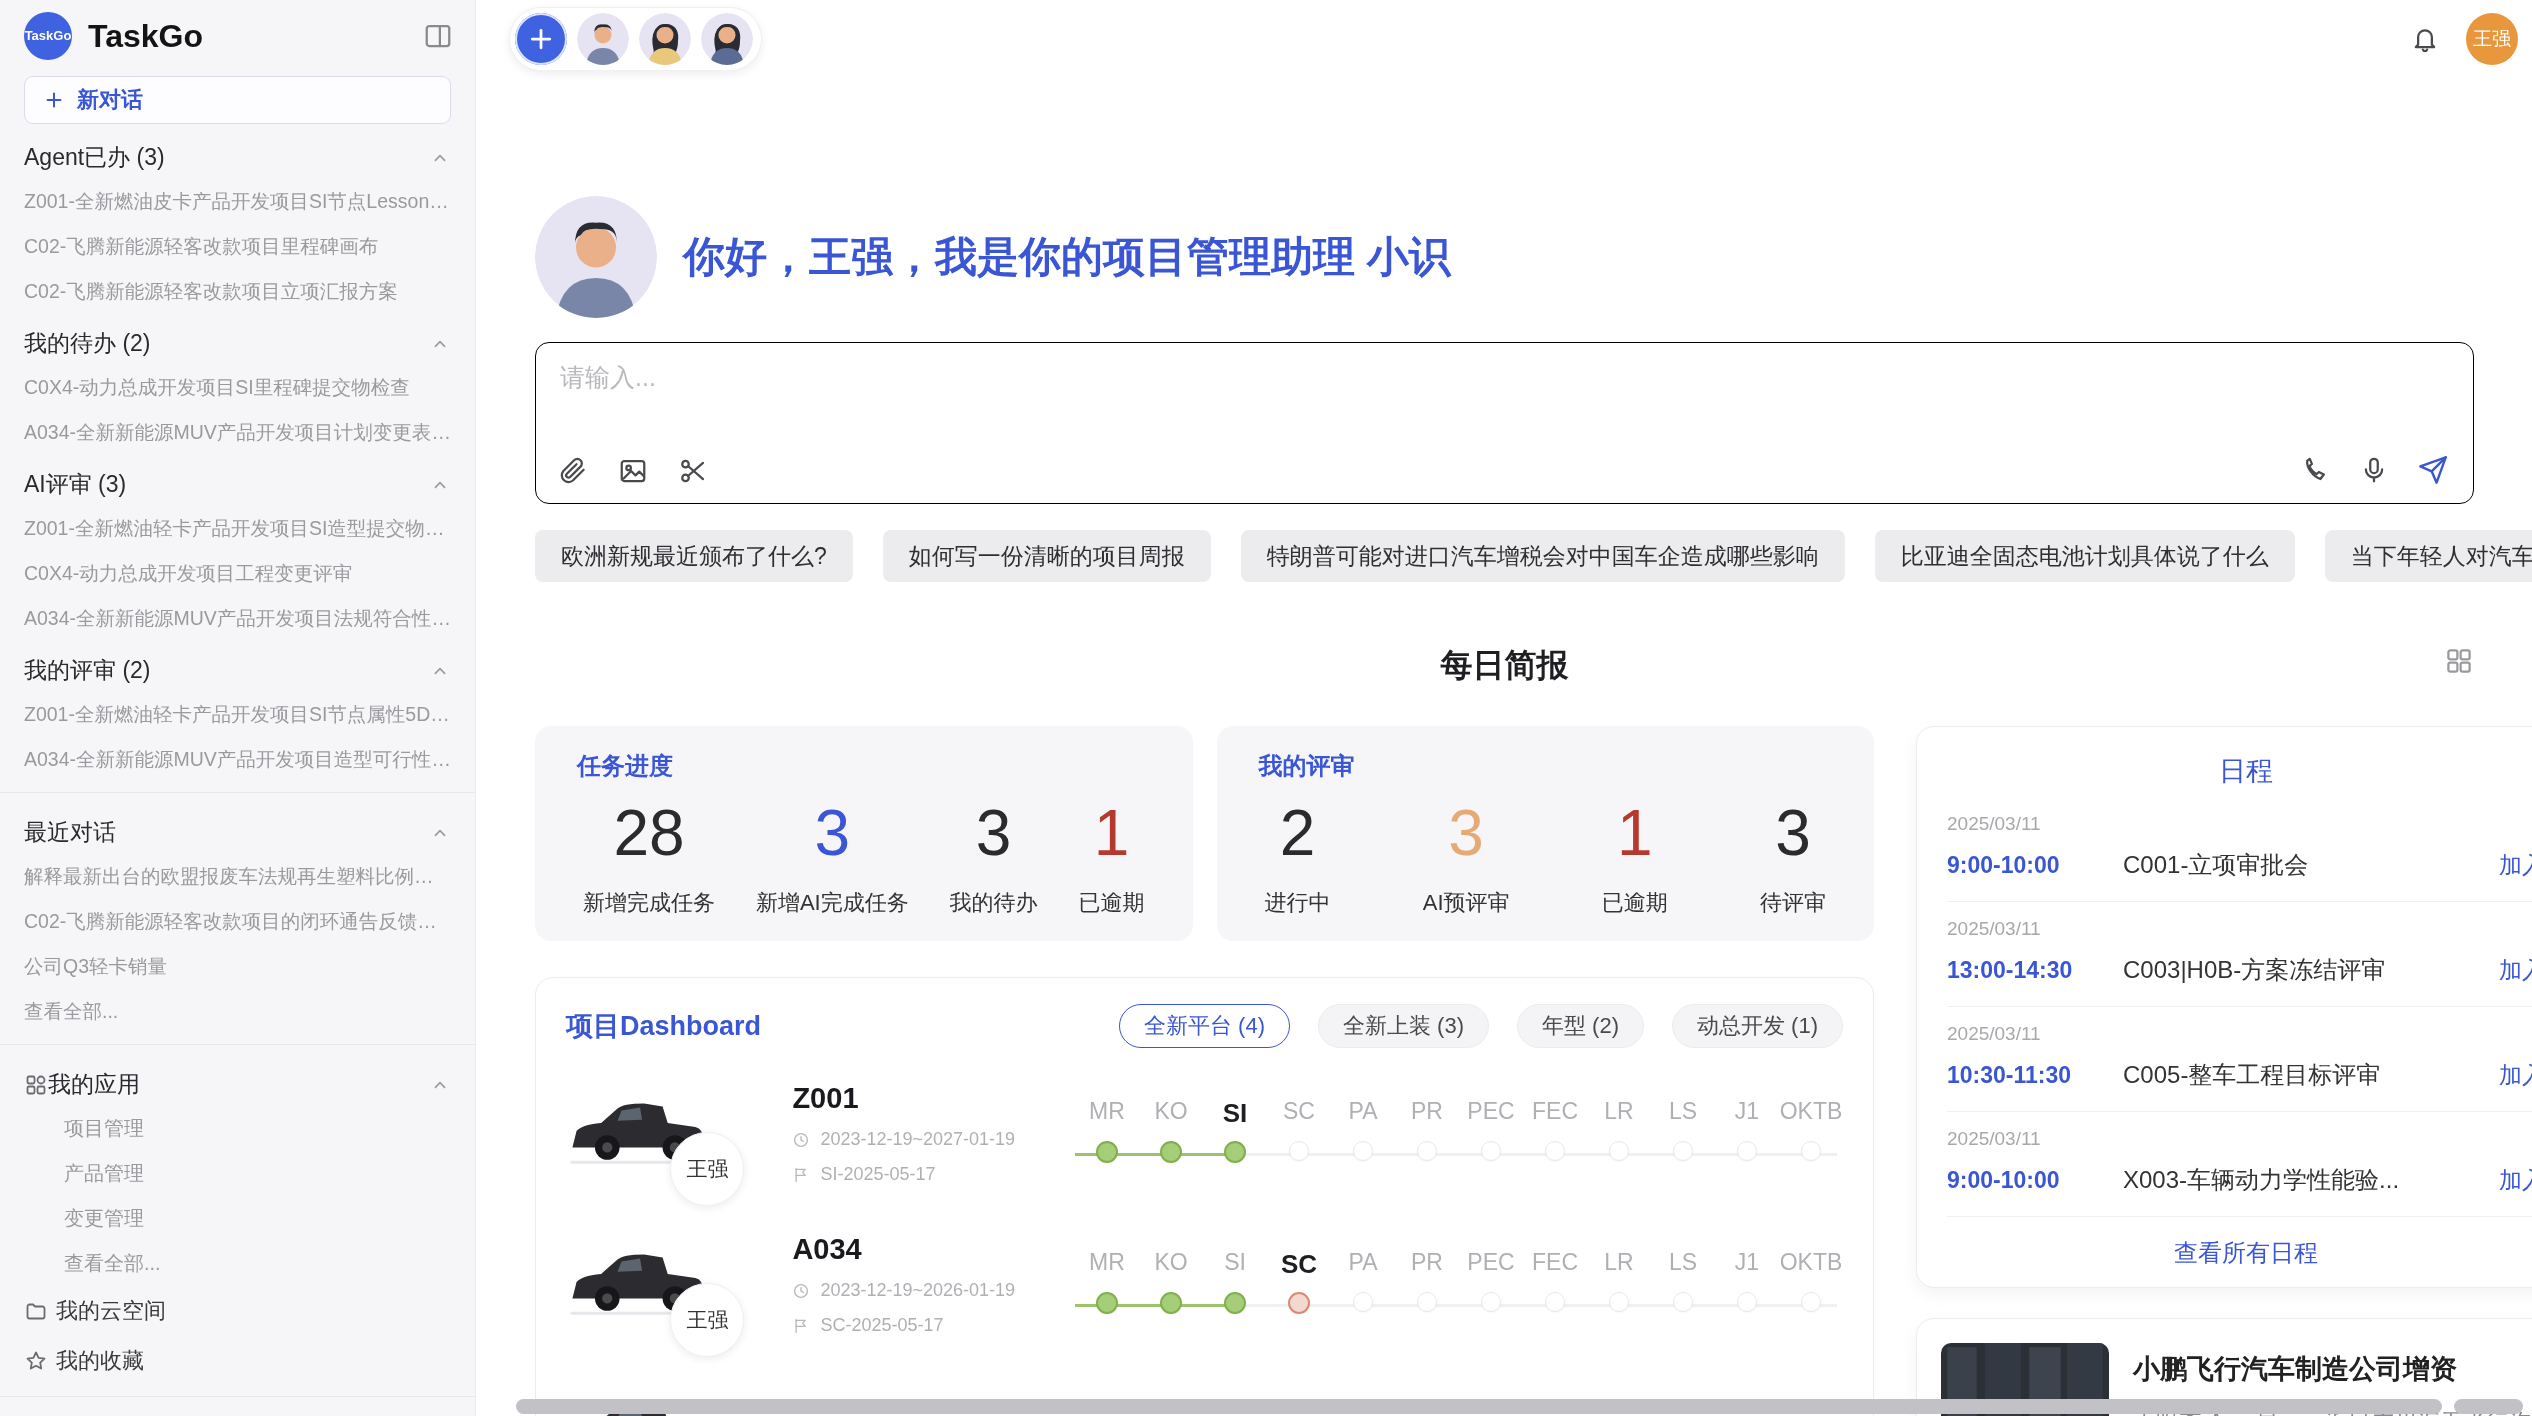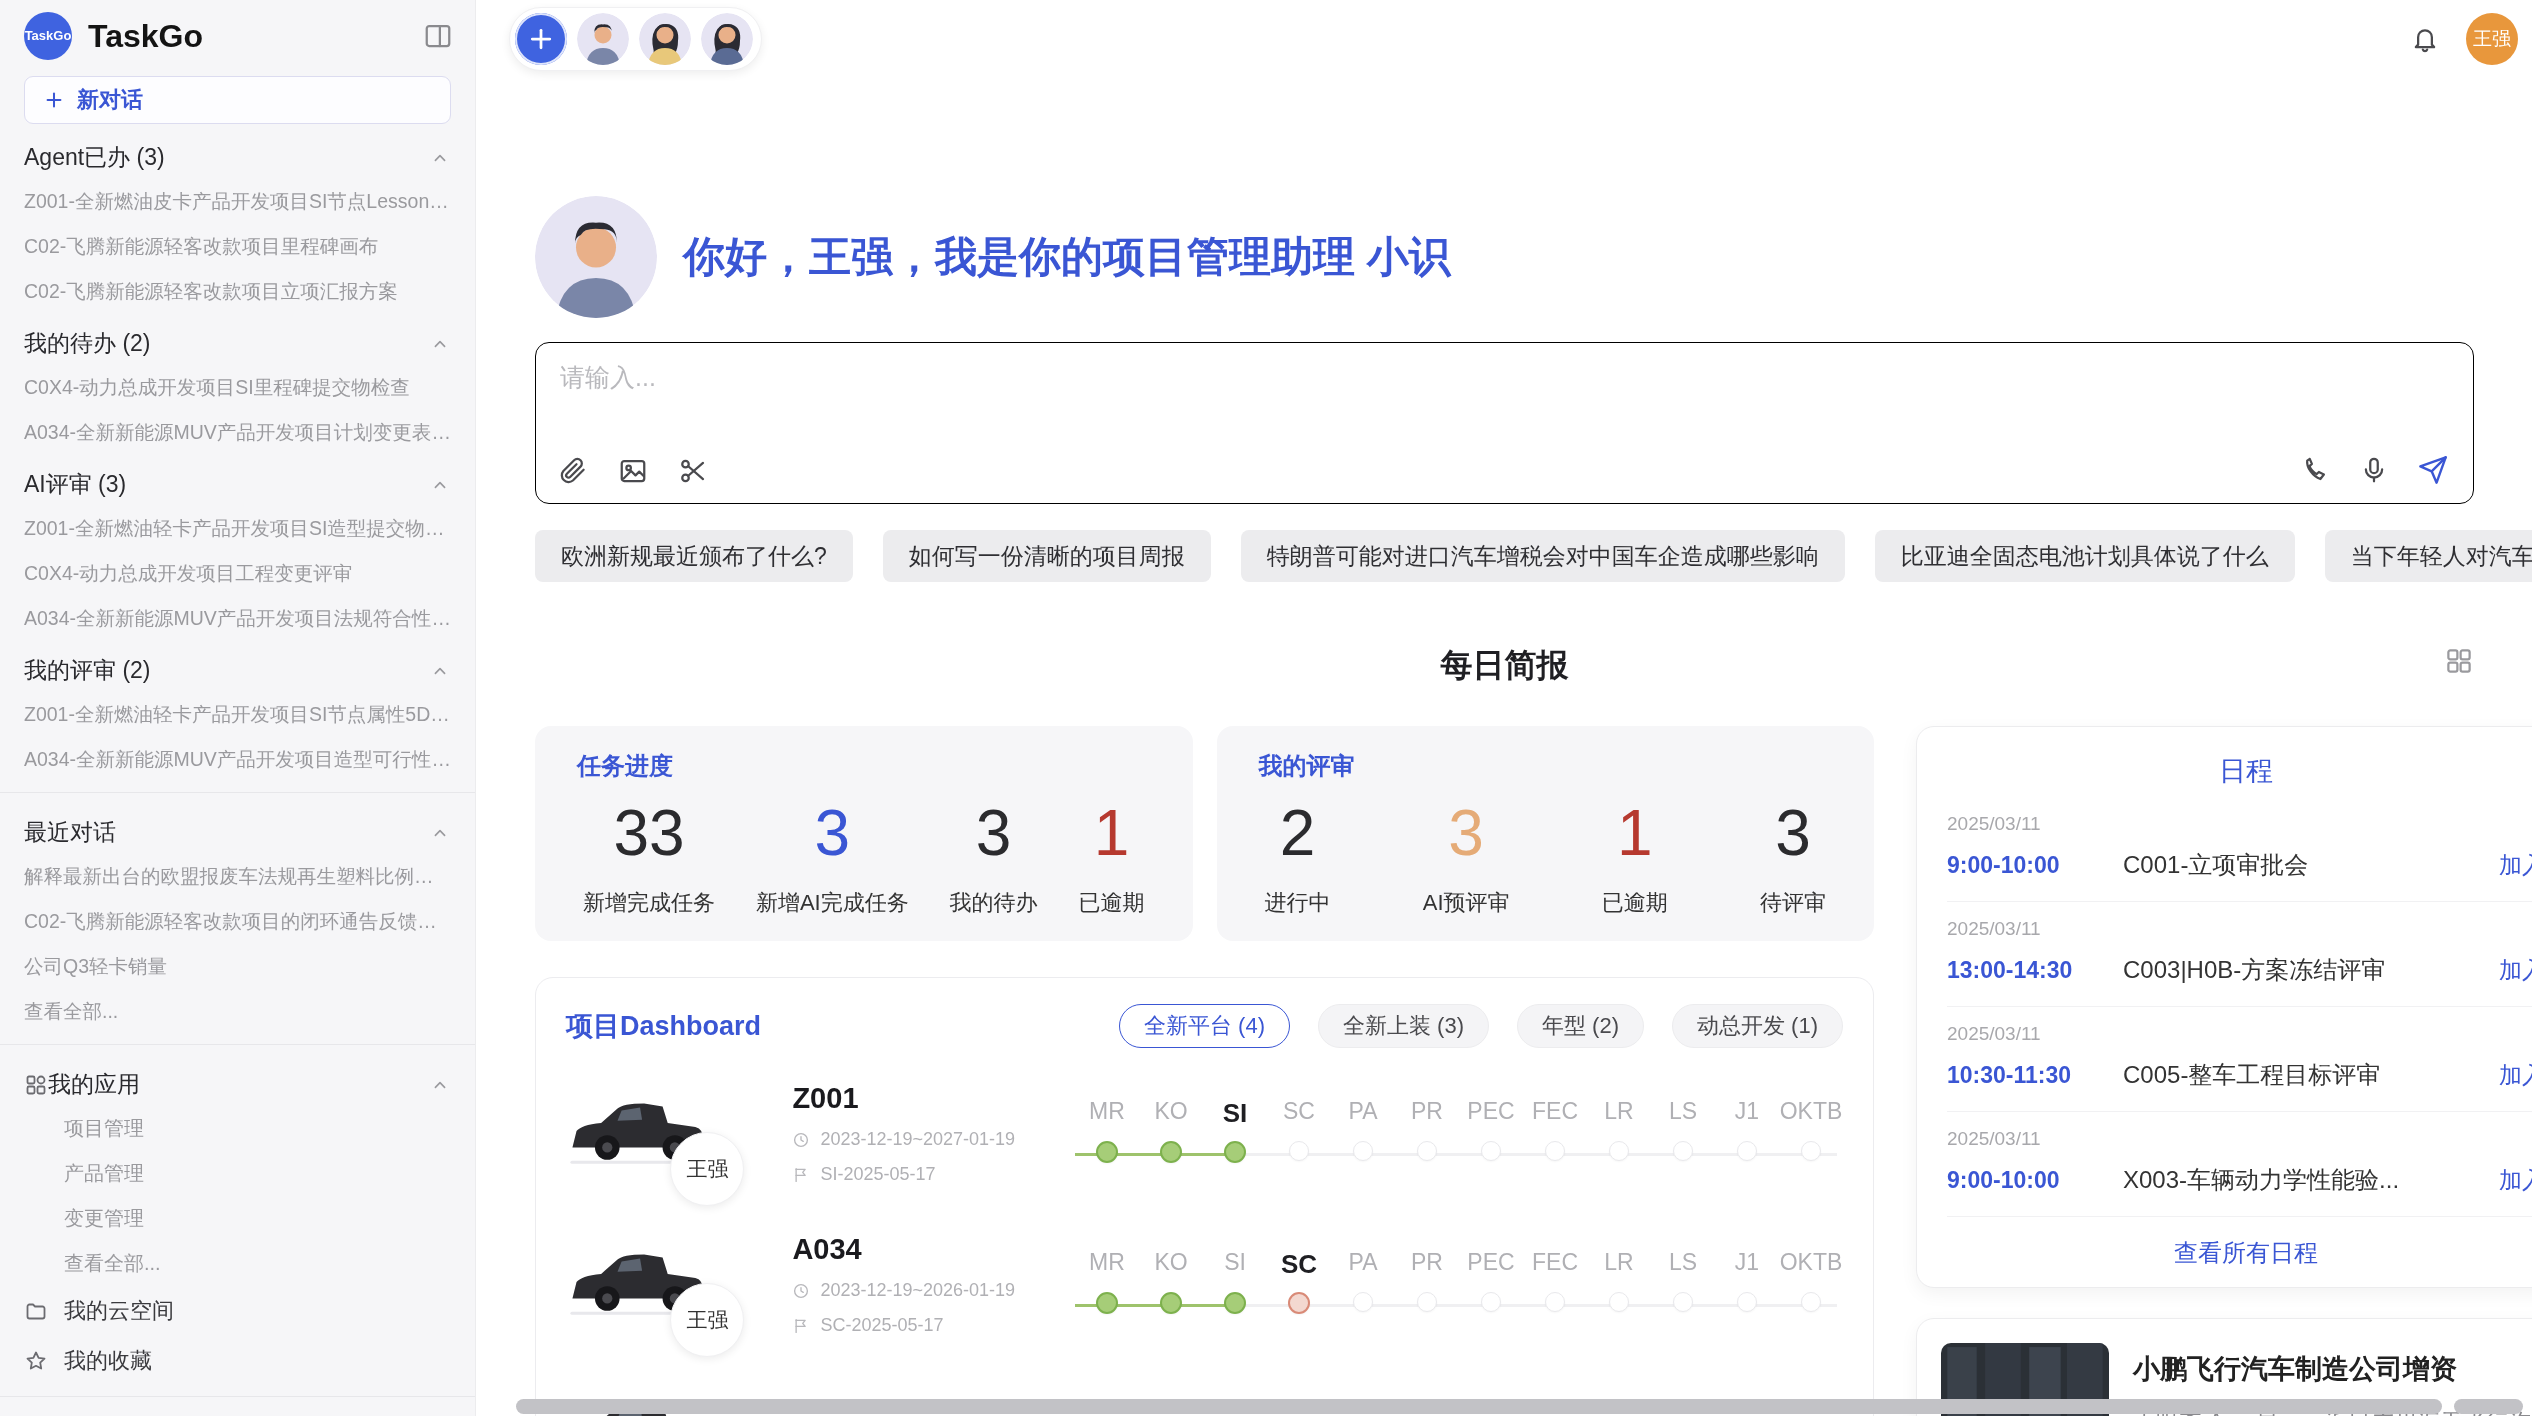--- a/index.html
+++ b/index.html
@@ -19,21 +19,21 @@
   .new-chat{margin:10px 24px 4px;height:48px;border:1px solid #dcdcf0;background:#fdfdff;
             border-radius:9px;display:flex;align-items:center;gap:12px;padding:0 18px;
             font-size:22px;color:#3a56d4;font-weight:600;cursor:pointer;
             font-family:"Liberation Sans","DejaVu Sans",sans-serif;}
   .side-scroll{flex:1;overflow:hidden;padding-bottom:6px;}
   .section-header{display:flex;align-items:center;padding:14px 24px 6px;font-size:23px;color:#2a2a2e;}
   .section-header .hd-label{flex:1;}
   .side-item{padding:9px 24px;font-size:19.5px;color:#9a9a9e;white-space:nowrap;
              overflow:hidden;text-overflow:ellipsis;cursor:pointer;}
   .divider{height:1px;background:#e7e7ea;margin:10px 0;}
-  .row-item{display:flex;align-items:center;gap:16px;padding:10px 24px;font-size:22px;color:#3a3a3e;cursor:pointer;}
+  .row-item{display:flex;align-items:center;gap:8px;padding:10px 24px;font-size:22px;color:#3a3a3e;cursor:pointer;}
   .app-item{padding:9px 24px 9px 64px;font-size:20px;color:#9a9a9e;cursor:pointer;}
 
   
   .main{flex:1;position:relative;height:100%;overflow:hidden;}
   .topbar{display:flex;align-items:center;padding:6px 14px 0 33px;height:66px;}
   .avatar-pill{display:flex;align-items:center;gap:10px;background:#fff;border:1px solid #f0f0f2;
                box-shadow:0 3px 10px rgba(0,0,0,.07);border-radius:40px;padding:5px 8px 5px 5px;}
   .plus-btn{width:52px;height:52px;border-radius:50%;background:#3f63e0;border:none;cursor:pointer;
             display:flex;align-items:center;justify-content:center;box-shadow:0 0 0 2px #dfe5fb inset;}
   .tb-avatar{width:52px;height:52px;border-radius:50%;overflow:hidden;cursor:pointer;}
@@ -377,21 +377,21 @@
     </button>
   </div>
 
   <div class="grid-row">
     <div class="left-col">
       <div class="stats-row" id="stats-row">
           <div class="stat-card">
             <h3>任务进度</h3>
             <div class="stat-items">
               <div class="stat">
-                <div class="stat-value v-dark">33</div>
+                <div class="stat-value v-dark">28</div>
                 <div class="stat-label">新增完成任务</div>
               </div>
               <div class="stat">
                 <div class="stat-value v-blue">3</div>
                 <div class="stat-label">新增AI完成任务</div>
               </div>
               <div class="stat">
                 <div class="stat-value v-dark">3</div>
                 <div class="stat-label">我的待办</div>
               </div>

